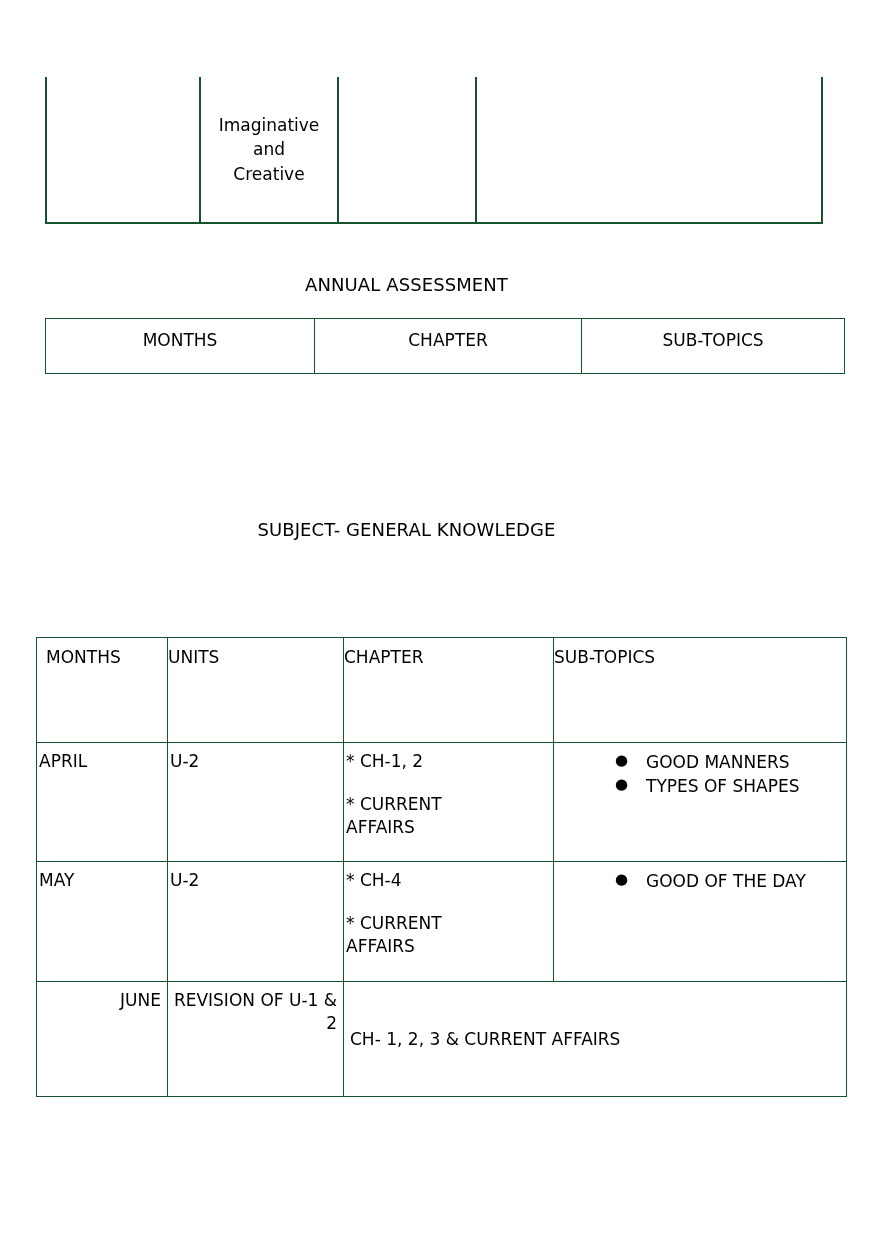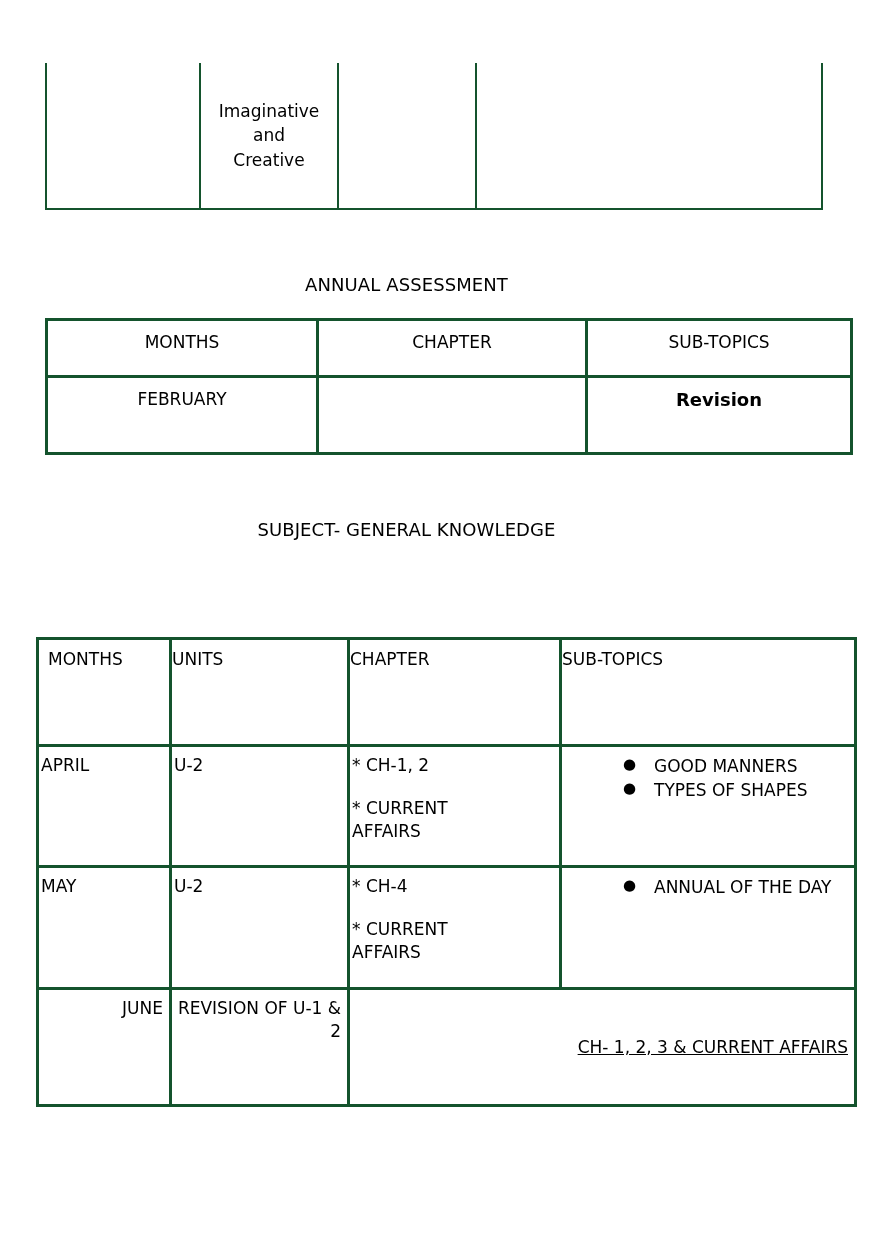--- a/index.html
+++ b/index.html
@@ -25,31 +25,31 @@
 
   
   table.doc-table {
     position: absolute;
     border-collapse: collapse;
     table-layout: fixed;
     font-family: "DejaVu Sans", sans-serif;
   }
   table.doc-table td,
   table.doc-table th {
-    border: 3px solid #14532d;
+    border: 1px solid #14532d;
     vertical-align: top;
     padding: 0;
     font-weight: normal;
     background: #ffffff;
   }
 
   
   #table-continued {
     left: 45px;
-    top: 63px;
+    top: 77px;
     width: 770px;
   }
   #table-continued td {
     border-top: none;
     border-left-width: 2px;
     border-right-width: 2px;
     border-bottom-width: 2px;
     height: 145px;
     text-align: center;
     vertical-align: middle;
@@ -107,24 +107,23 @@
   #table-periodic td.hcell {
     text-align: left;
     padding-top: 8px;
     height: 96px;
   }
   #table-periodic td.hcell.left-h { text-align: left; padding-left: 9px; }
   #table-periodic td.cell {
     padding: 7px 6px 6px 2px;
   }
   #table-periodic td.cell.center {
-    text-align: right;
+    text-align: left;
     vertical-align: middle;
     padding: 0 6px;
-    text-decoration: underline;
   }
   #table-periodic .w1 { width: 121px; }
   #table-periodic .w2 { width: 175px; }
   #table-periodic .w3 { width: 209px; }
   #table-periodic .w4 { width: 292px; }
   #table-periodic tr.r-april td { height: 105px; }
   #table-periodic tr.r-may   td { height: 106px; }
   #table-periodic tr.r-june  td { height: 101px; text-align: right; }
 
   .blankline { display: block; height: 20px; }
@@ -170,25 +169,20 @@
     </table>
 
   <div class="heading" id="heading-annual-assessment">ANNUAL ASSESSMENT</div>
 
   <table id="table-annual" class="doc-table">
     <tbody>
         <tr class="hdr">
       <td class="c1">MONTHS</td>
       <td class="c2">CHAPTER</td>
       <td class="c3">SUB-TOPICS</td>
-    </tr>
-    <tr class="body">
-      <td class="c1">FEBRUARY</td>
-      <td class="c2"></td>
-      <td class="c3 bold">Revision</td>
     </tr>
   </tbody>
     </table>
 
   <div class="heading" id="heading-subject">SUBJECT- GENERAL KNOWLEDGE</div>
 
 
   <table id="table-periodic" class="doc-table">
     <tbody>
         <tr class="r-head">
@@ -227,21 +221,21 @@
       <td class="cell w3">
         <span class="chap-line">* CH-4</span>
         <span class="blankline"></span>
         <span class="chap-line">* CURRENT</span>
         <span class="chap-line">AFFAIRS</span>
       </td>
       <td class="cell w4">
         <ul class="bullets">
           <li>
             <span class="dot">●</span>
-            <span>ANNUAL OF THE DAY</span>
+            <span>GOOD OF THE DAY</span>
           </li>
         </ul>
       </td>
     </tr>
 
     <tr class="r-june">
       <td class="cell w1">JUNE</td>
       <td class="cell w2">REVISION OF U-1 &amp; 2</td>
       <td class="cell center" colspan="2">CH- 1, 2, 3 &amp; CURRENT AFFAIRS</td>
     </tr>

